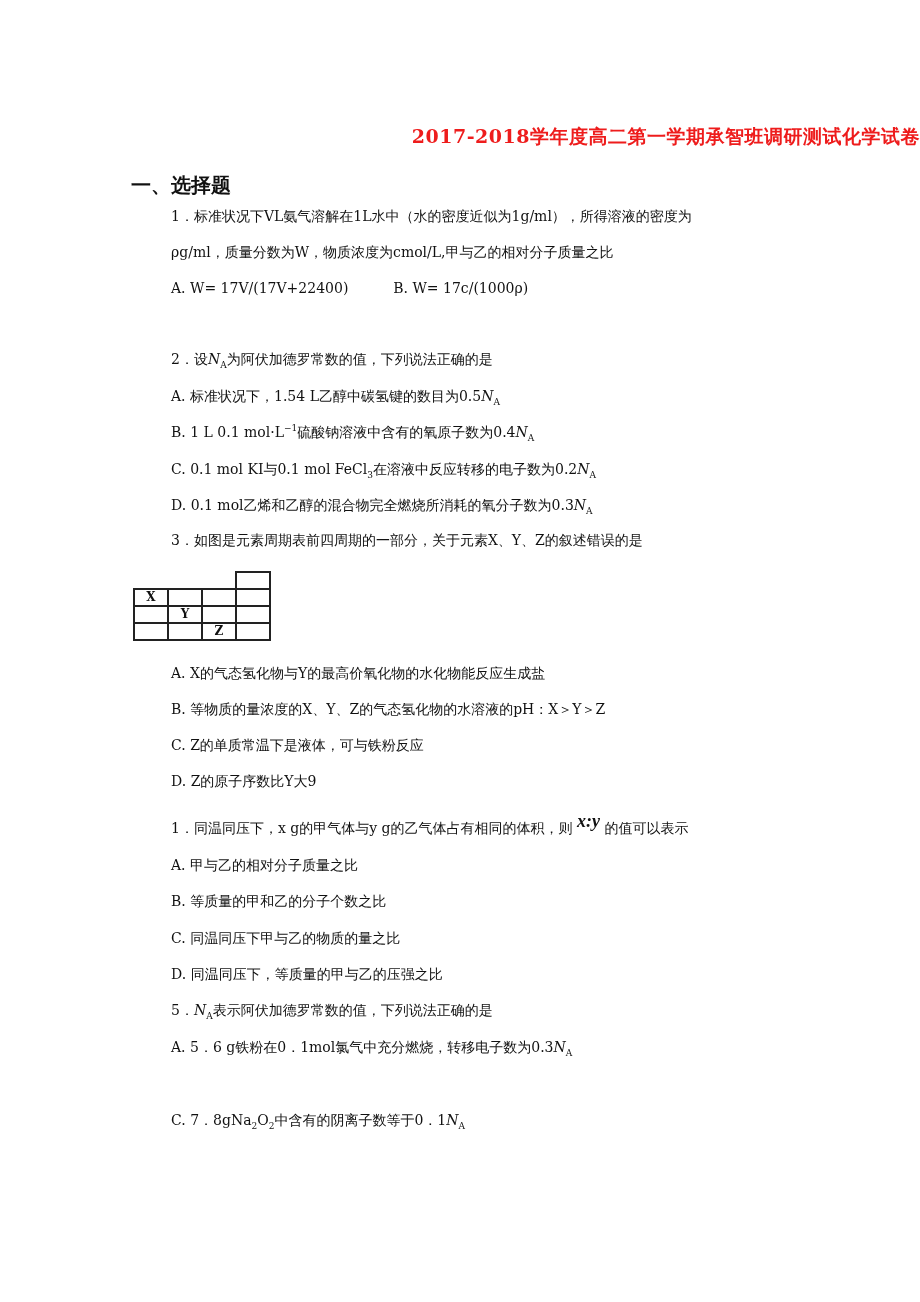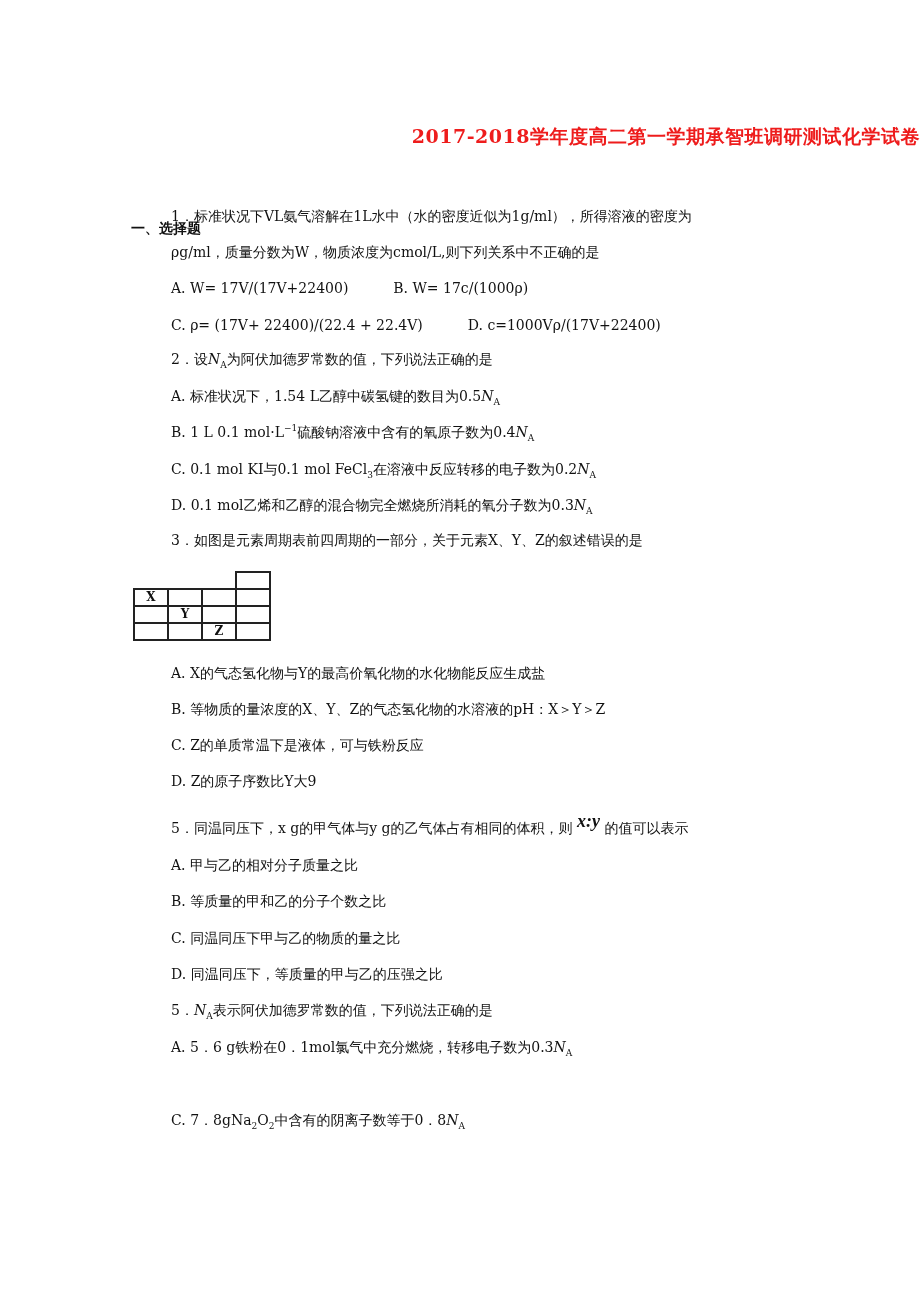--- a/index.html
+++ b/index.html
@@ -1,55 +1,48 @@
 <!DOCTYPE html>
 <html><head>
 <meta charset="utf-8">
 <style>
   html, body { margin: 0; padding: 0; background: #ffffff; }
   body { width: 920px; height: 1302px; position: relative; overflow: hidden;
          font-family: "DejaVu Serif", "Liberation Serif", serif; color: #111; }
   .page { position: absolute; left: 0; top: 0; width: 920px; height: 1302px; background: #fff; }
   .title { position: absolute; top: 124px; left: 0; width: 920px; text-align: right;
            font-family: "DejaVu Serif", serif; font-weight: bold; font-size: 19px; color: #ee1c1c; letter-spacing: 0.5px; }
-  .section { position: absolute; left: 131px; top: 172px; font-size: 14px; font-weight: bold; font-family: "DejaVu Sans", sans-serif; margin-top: 48px; }
+  .section { position: absolute; left: 131px; top: 172px; font-size: 20px; font-weight: bold; font-family: "DejaVu Sans", sans-serif; }
   .line { position: absolute; left: 131px; font-size: 14px; white-space: nowrap; line-height: 18px; margin-left: 40px; }
   .line i.na { font-style: italic; }
   sub, sup { font-size: 9px; line-height: 0; }
   .gap { display: inline-block; width: 36px; }
   .xy { font-family: "Liberation Serif", serif; font-style: italic; font-size: 18px; position: relative; top: -6px; font-weight: bold; }
   .ptable { position: absolute; left: 133px; top: 571px; }
   .ptable table { border-collapse: collapse; }
   .ptable td { width: 32px; height: 15px; border: 2px solid #222; padding: 0; text-align: center;
                font-family: "DejaVu Serif", serif; font-weight: bold; font-size: 12px; line-height: 15px; }
   .ptable td.empty { border: none; }
 </style>
 </head>
 <body>
 
 <div class="page">
 
   <div class="title">2017-2018学年度高二第一学期承智班调研测试化学试卷</div>
   <div class="section">一、选择题</div>
 
   <div class="line" style="top:207px">1．标准状况下VL氨气溶解在1L水中（水的密度近似为1g/ml），所得溶液的密度为</div>
-  <div class="line" style="top:243px">ρg/ml，质量分数为W，物质浓度为cmol/L,则下列关系中不正确的是</div>
+  <div class="line" style="top:243px">ρg/ml，质量分数为W，物质浓度为cmol/L,甲与乙的相对分子质量之比</div>
   <div class="line" style="top:279px">
     <span>A.</span>
     <span>W= 17V/(17V+22400)</span>
     <span class="gap"></span>
     <span>B.</span>
     <span>W= 17c/(1000ρ)</span>
-  </div>
-  <div class="line" style="top:316px">
-    <span>C.</span>
-    <span>ρ= (17V+ 22400)/(22.4 + 22.4V)</span>
-    <span class="gap"></span>
-    <span>D.</span>
-    <span>c=1000Vρ/(17V+22400)</span>
   </div>
 
   <div class="line" style="top:350px">
     <span>2．设</span><i class="na">N</i><sub>A</sub><span>为阿伏加德罗常数的值，下列说法正确的是</span>
   </div>
   <div class="line" style="top:387px">
     <span>A.</span>
     <span>标准状况下，1.54 L乙醇中碳氢键的数目为0.5</span><i class="na">N</i><sub>A</sub>
   </div>
   <div class="line" style="top:423px">
@@ -107,21 +100,21 @@
   <div class="line" style="top:736px">
     <span>C.</span>
     <span>Z的单质常温下是液体，可与铁粉反应</span>
   </div>
   <div class="line" style="top:772px">
     <span>D.</span>
     <span>Z的原子序数比Y大9</span>
   </div>
 
   <div class="line" style="top:818px">
-    <span>5．同温同压下，x g的甲气体与y g的乙气体占有相同的体积，则</span>
+    <span>1．同温同压下，x g的甲气体与y g的乙气体占有相同的体积，则</span>
     <span class="xy">x:y</span>
     <span>的值可以表示</span>
   </div>
   <div class="line" style="top:856px">
     <span>A.</span>
     <span>甲与乙的相对分子质量之比</span>
   </div>
   <div class="line" style="top:892px">
     <span>B.</span>
     <span>等质量的甲和乙的分子个数之比</span>
@@ -137,16 +130,16 @@
 
   <div class="line" style="top:1001px">
     <span>5．</span><i class="na">N</i><sub>A</sub><span>表示阿伏加德罗常数的值，下列说法正确的是</span>
   </div>
   <div class="line" style="top:1038px">
     <span>A.</span>
     <span>5．6 g铁粉在0．1mol氯气中充分燃烧，转移电子数为0.3</span><i class="na">N</i><sub>A</sub>
   </div>
   <div class="line" style="top:1111px">
     <span>C.</span>
-    <span>7．8gNa</span><sub>2</sub><span>O</span><sub>2</sub><span>中含有的阴离子数等于0．8</span><i class="na">N</i><sub>A</sub>
+    <span>7．8gNa</span><sub>2</sub><span>O</span><sub>2</sub><span>中含有的阴离子数等于0．1</span><i class="na">N</i><sub>A</sub>
   </div>
 
 </div>
 
 </body></html>

